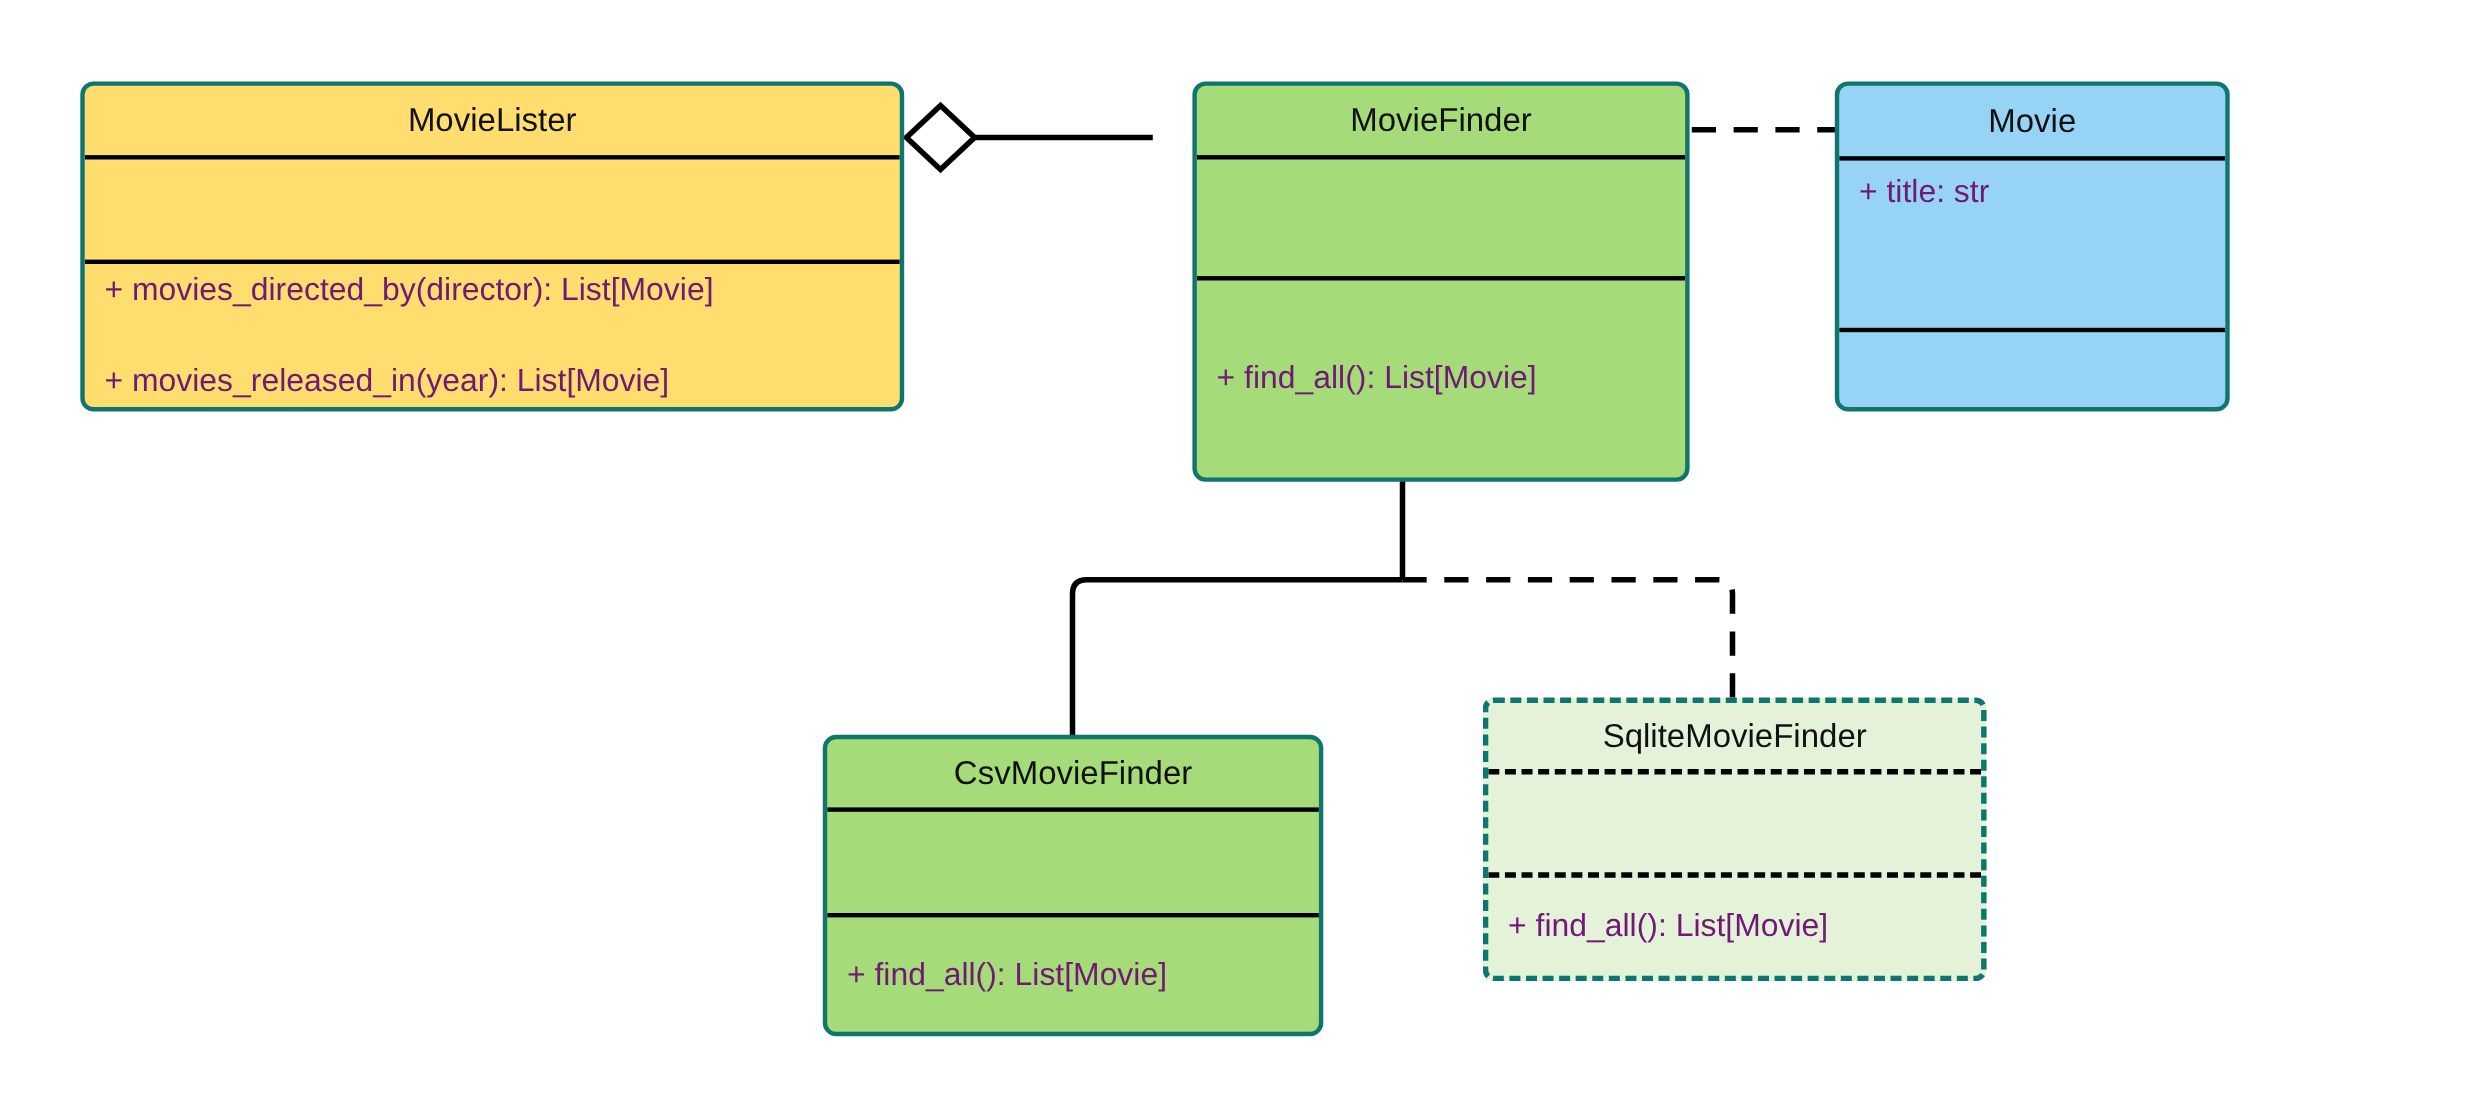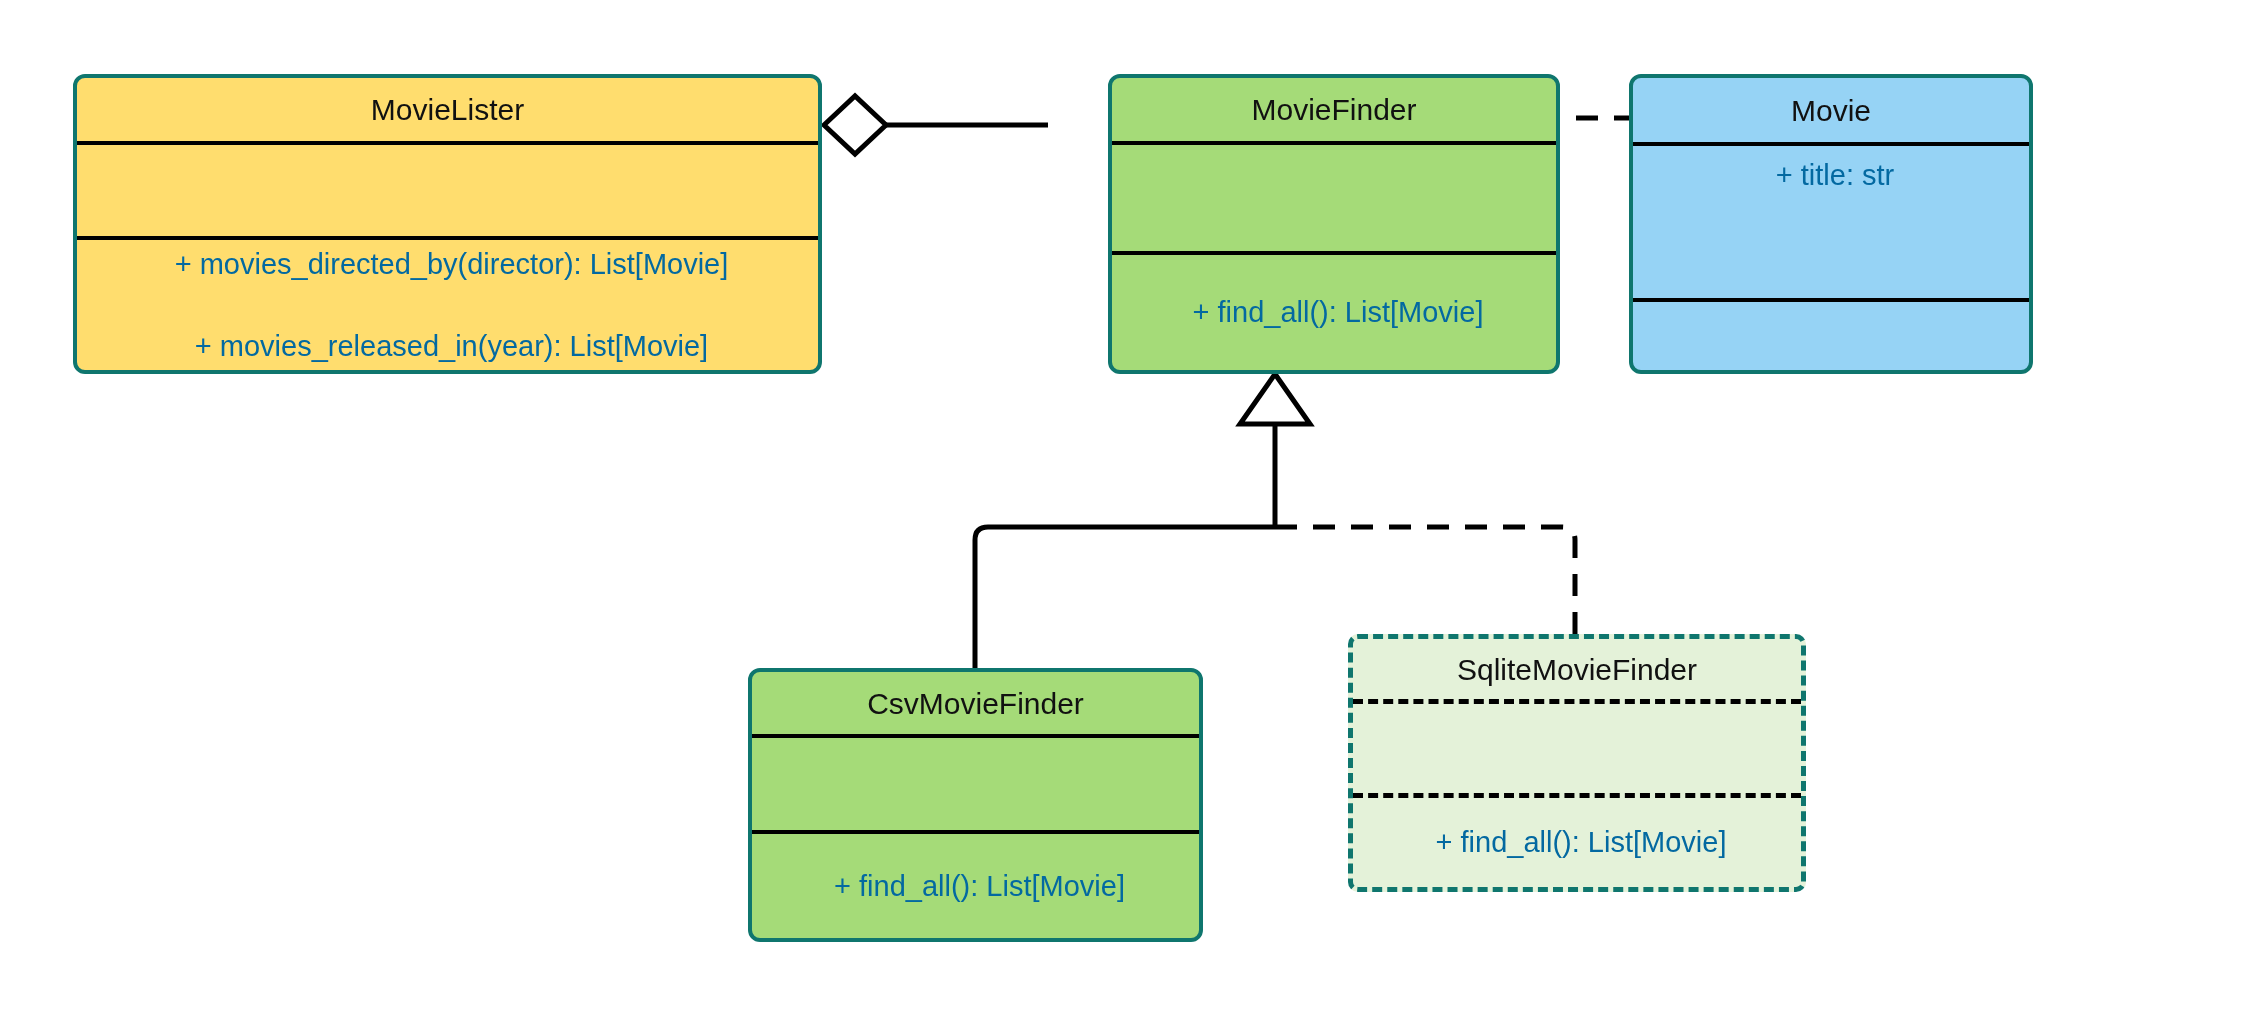--- a/index.html
+++ b/index.html
@@ -56,24 +56,23 @@
     line-height: 1.1;
     text-align: center;
     white-space: nowrap;
   }
   .member-list {
     padding-left: 18px;
     padding-right: 10px;
   }
   .member {
     font-size: 29px;
-    color: #0369a1;
+    color: #701a75;
     line-height: 1.32;
     white-space: nowrap;
-    text-align: center;
   }
   
   #edges {
     position: absolute;
     left: 0;
     top: 0;
     width: 2250px;
     height: 1011px;
     pointer-events: none;
   }
@@ -131,31 +130,31 @@
     <div class="compartment name" style="height:63px;">
       <div class="class-name">MovieLister</div>
     </div>
     <div class="compartment divider-top" style="height:95px;"></div>
     <div class="compartment divider-top member-list" style="flex:1;gap:43px;">
       <div class="member">+ movies_directed_by(director): List[Movie]</div>
       <div class="member">+ movies_released_in(year): List[Movie]</div>
     </div>
   </div>
 
-  <div class="uml-class" style="left:1108px; top:74px; width:452px; height:300px; background:#a5db78;">
+  <div class="uml-class" style="left:1084px; top:74px; width:452px; height:364px; background:#a5db78;">
     <div class="compartment name" style="height:63px;">
       <div class="class-name">MovieFinder</div>
     </div>
     <div class="compartment divider-top" style="height:110px;"></div>
     <div class="compartment divider-top member-list" style="flex:1;">
       <div class="member">+ find_all(): List[Movie]</div>
     </div>
   </div>
 
-  <div class="uml-class" style="left:1629px; top:74px; width:404px; height:300px; background:#96d3f5;">
+  <div class="uml-class" style="left:1668px; top:74px; width:359px; height:300px; background:#96d3f5;">
     <div class="compartment name" style="height:64px;">
       <div class="class-name">Movie</div>
     </div>
     <div class="compartment divider-top member-list" style="height:156px; justify-content:flex-start; padding-top:10px;">
       <div class="member">+ title: str</div>
     </div>
     <div class="compartment divider-top" style="flex:1;"></div>
   </div>
 
   <div class="uml-class" style="left:748px; top:668px; width:455px; height:274px; background:#a5db78;">

